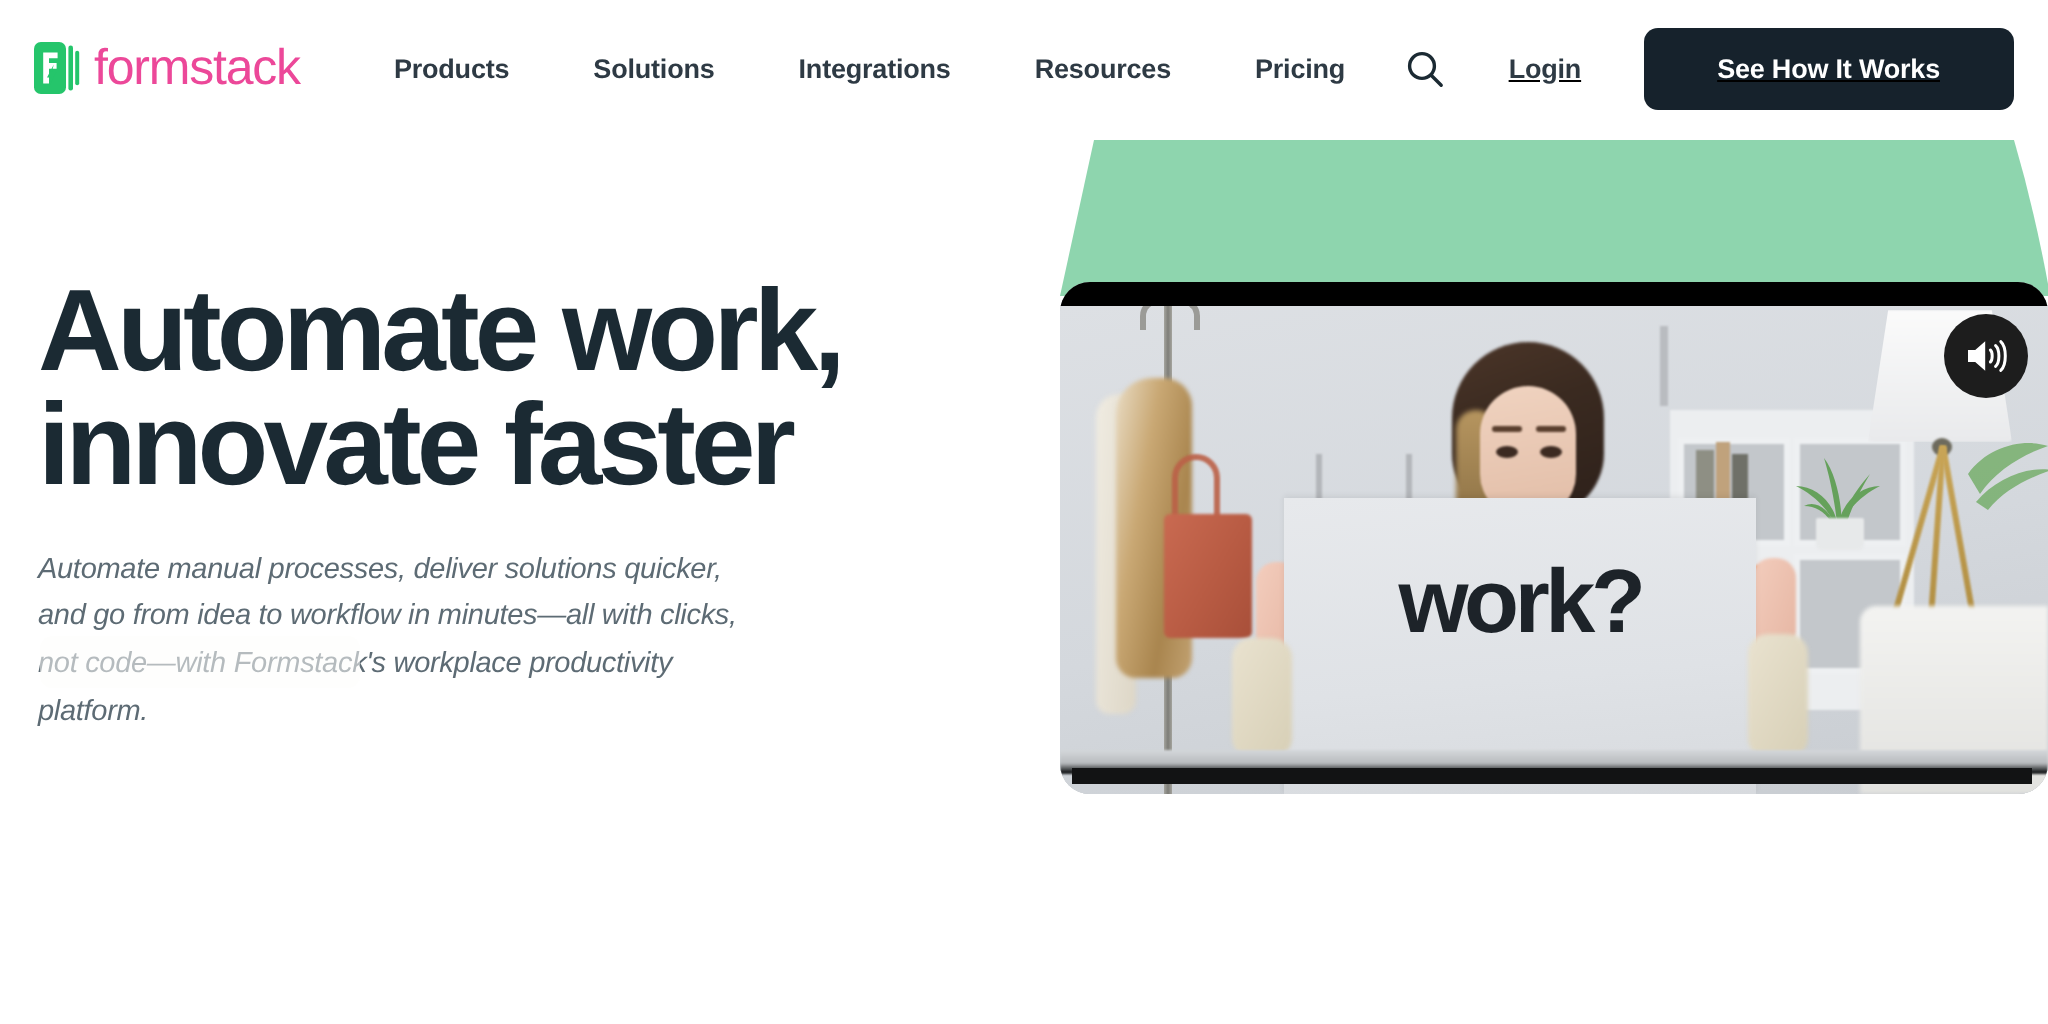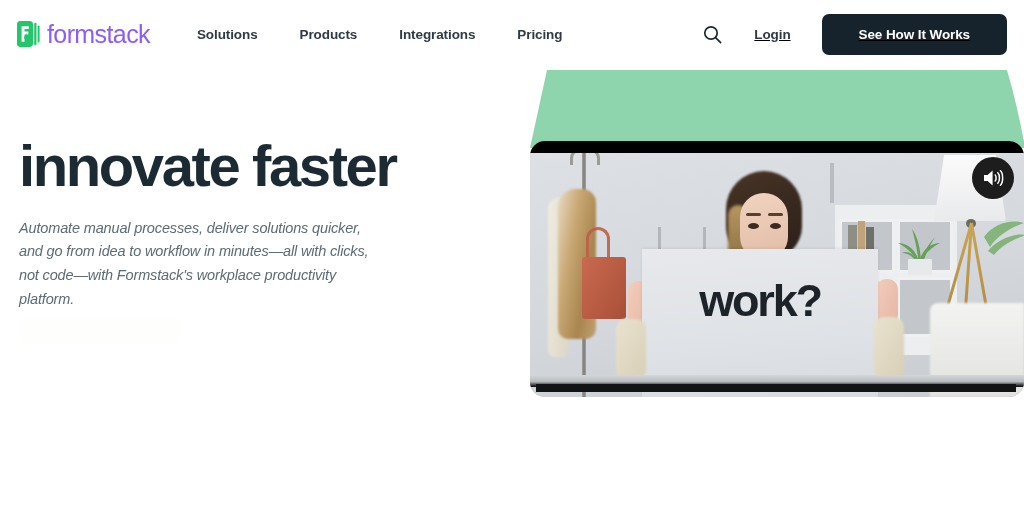--- a/index.html
+++ b/index.html
@@ -23,21 +23,21 @@
     display: flex; align-items: center; gap: 7px;
     margin-left: 17px; cursor: pointer;
   }
   .logo-mark {
     width: 23px; height: 26px;
     display: block;
   }
   .brand-name {
     font-size: 25px;
     letter-spacing: -0.6px;
-    color: #8b5cf6;
+    color: #ec4899;
     font-weight: 400;
     line-height: 1;
   }
 
   .nav {
     display: flex; align-items: center;
     margin-left: 26px;
     gap: 0;
   }
   .nav-item {
@@ -356,40 +356,42 @@
         <rect x="0" y="0" width="16" height="26" rx="3.4" fill="#25c56b"></rect>
         <path d="M4.6 5.2 h7.2 v2.9 h-4.3 v2.4 h3.8 v2.9 h-3.8 v7.4 h-2.9 z" fill="#ffffff"></path>
         <path d="M9.9 11.2 l-3.4 6.6 h2.4 l-1.0 3.6 3.3 -6.4 h-2.3 z" fill="#25c56b"></path>
         <rect x="17.2" y="1.8" width="2.3" height="22.4" rx="1.1" fill="#25c56b"></rect>
         <rect x="20.6" y="4.4" width="2.0" height="17.2" rx="1.0" fill="#25c56b"></rect>
       </svg>
       <span class="brand-name">formstack</span>
     </div>
 
     <nav class="nav">
+      <div class="nav-item">Products</div>
       <div class="nav-item">Solutions</div>
-      <div class="nav-item">Products</div>
       <div class="nav-item">Integrations</div>
+      <div class="nav-item">Resources</div>
       <div class="nav-item">Pricing</div>
     </nav>
 
     <div class="header-right">
       <div class="search-btn">
         <svg width="19" height="19" viewBox="0 0 19 19">
           <circle cx="8" cy="8" r="6.2" fill="none" stroke="#1b2a33" stroke-width="1.7"></circle>
           <line x1="12.6" y1="12.6" x2="17.6" y2="17.6" stroke="#1b2a33" stroke-width="1.7" stroke-linecap="round"></line>
         </svg>
       </div>
       <div class="login-link">Login</div>
       <button class="cta-btn">See How It Works</button>
     </div>
   </div>
 
   <div class="hero-copy">
     <h1 class="headline">
+      <span class="ln">Automate work,</span>
       <span class="ln">innovate faster</span>
     </h1>
     <p class="subcopy">Automate manual processes, deliver solutions quicker, and go from idea to workflow in minutes—all with clicks, not code—with Formstack's workplace productivity platform.</p>
     <div class="ghost-cta"></div>
   </div>
 
   <div class="media-zone">
 
     <div class="green-shape">
       <svg width="504" height="92" viewBox="0 0 504 92">

